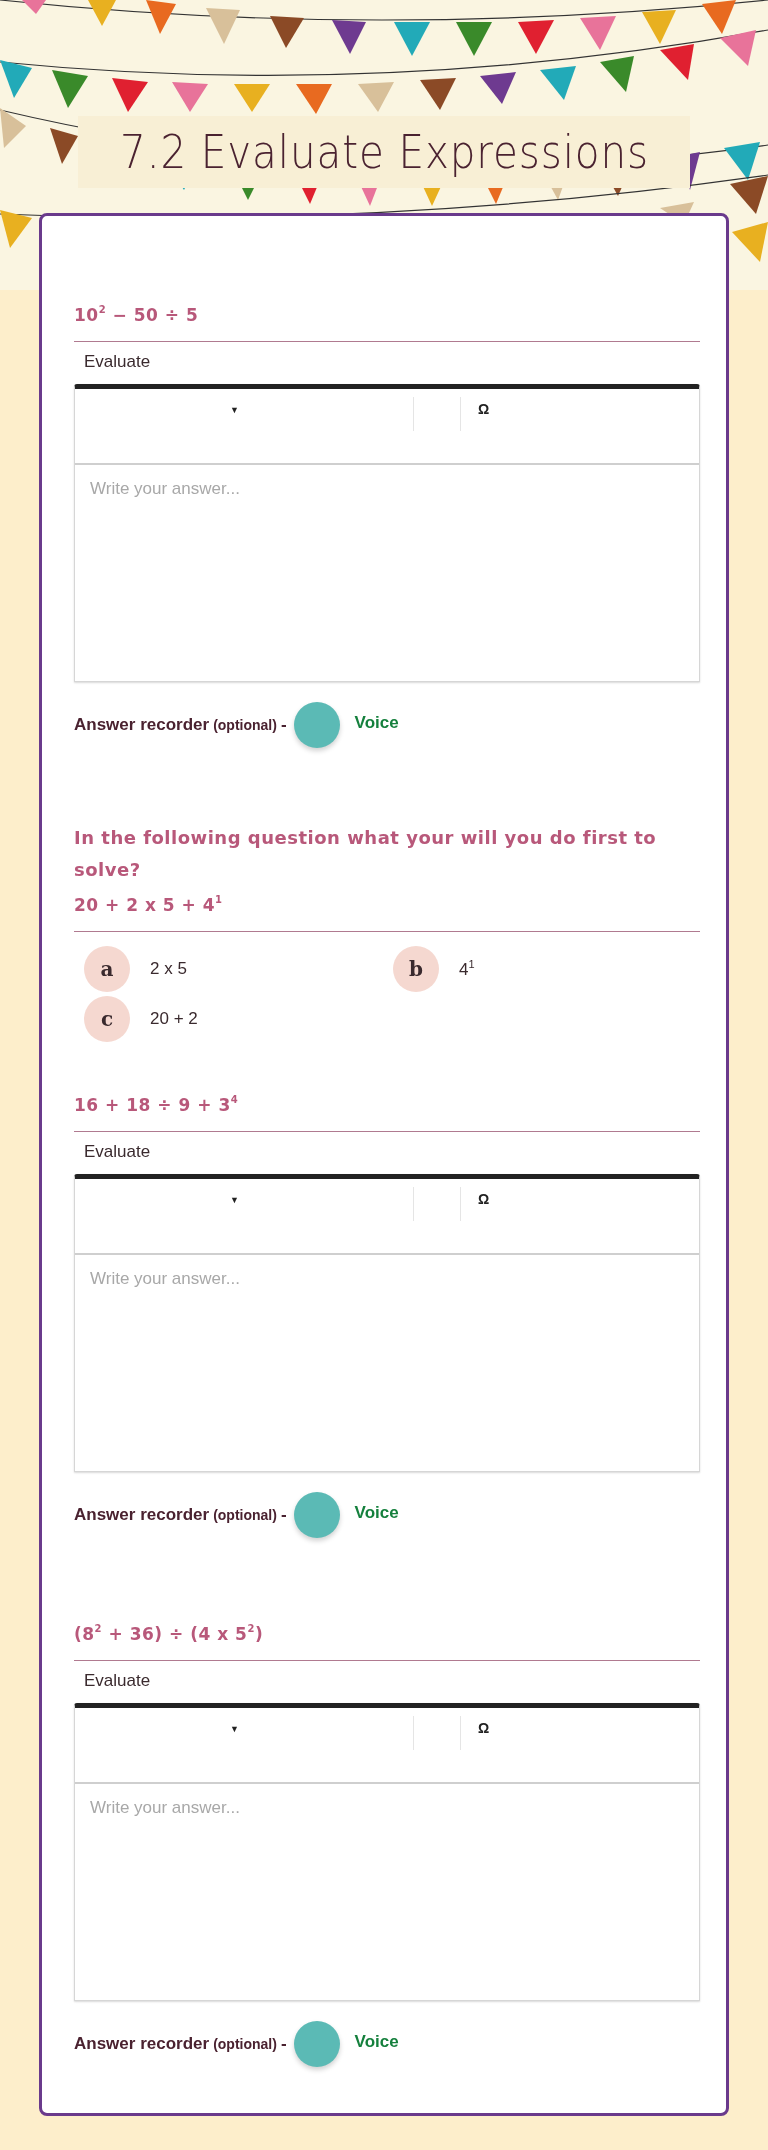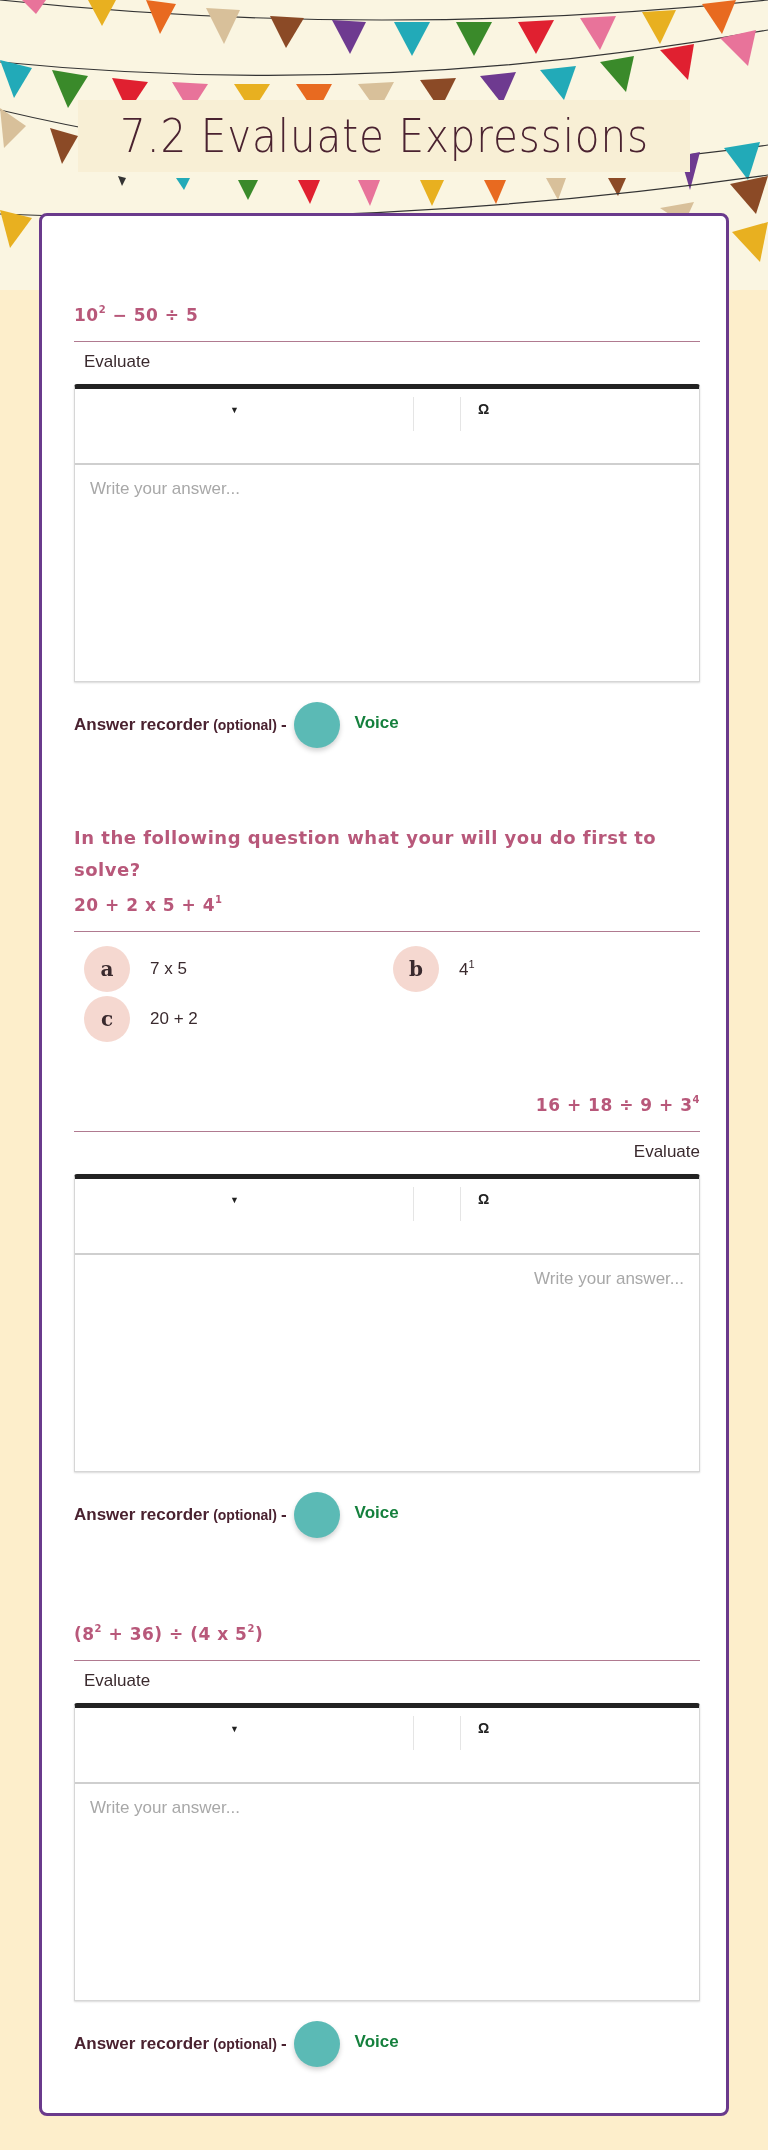--- a/index.html
+++ b/index.html
@@ -9,21 +9,21 @@
     font-family: "Liberation Sans", sans-serif;
     position: relative;
   }
   .banner {
     position: absolute; left: 0; top: 0; width: 768px; height: 290px;
     background: #faf5e1;
     overflow: hidden;
   }
   .banner svg { position: absolute; left: 0; top: 0; }
   .title-plate {
-    position: absolute; left: 78px; top: 100px; width: 612px; height: 72px;
+    position: absolute; left: 78px; top: 116px; width: 612px; height: 72px;
     background: #f8efd5;
     display: flex; align-items: center; justify-content: center;
   }
   .title {
     font-family: "DejaVu Sans", sans-serif;
     font-weight: 300;
     font-size: 46px;
     color: #4a2230;
     letter-spacing: 1px;
     transform: scaleX(0.88);
@@ -192,34 +192,34 @@
   </div>
 
   <div class="q" style="top:606px;">
     <div class="prompt">
       <div style="font-size:18px;line-height:32px;">In the following question what your will you do first to solve?</div>
       <div><span>20 + 2 x 5 + 4</span><sup>1</sup></div>
     </div>
     <div class="choices">
       <div class="choice" style="left:10px;top:0;">
         <span class="choice-letter">a</span>
-        <span class="choice-text"><span>7 x 5</span></span>
+        <span class="choice-text"><span>2 x 5</span></span>
       </div>
       <div class="choice" style="left:319px;top:0;">
         <span class="choice-letter">b</span>
         <span class="choice-text"><span>4</span><sup>1</sup></span>
       </div>
       <div class="choice" style="left:10px;top:50px;">
         <span class="choice-letter">c</span>
         <span class="choice-text"><span>20 + 2</span></span>
       </div>
     </div>
   </div>
 
-  <div class="q" style="top:870px;text-align:right;">
+  <div class="q" style="top:870px;">
     <div class="prompt"><span>16 + 18 ÷ 9 + 3</span><sup>4</sup><span></span></div>
     <div class="label">Evaluate</div>
     <div class="editor">
       <div class="toolbar">
         <span class="tb-caret">▼</span>
         <span class="tb-sep1"></span>
         <span class="tb-sep2"></span>
         <span class="tb-omega">Ω</span>
       </div>
       <div class="answer">Write your answer...</div>

